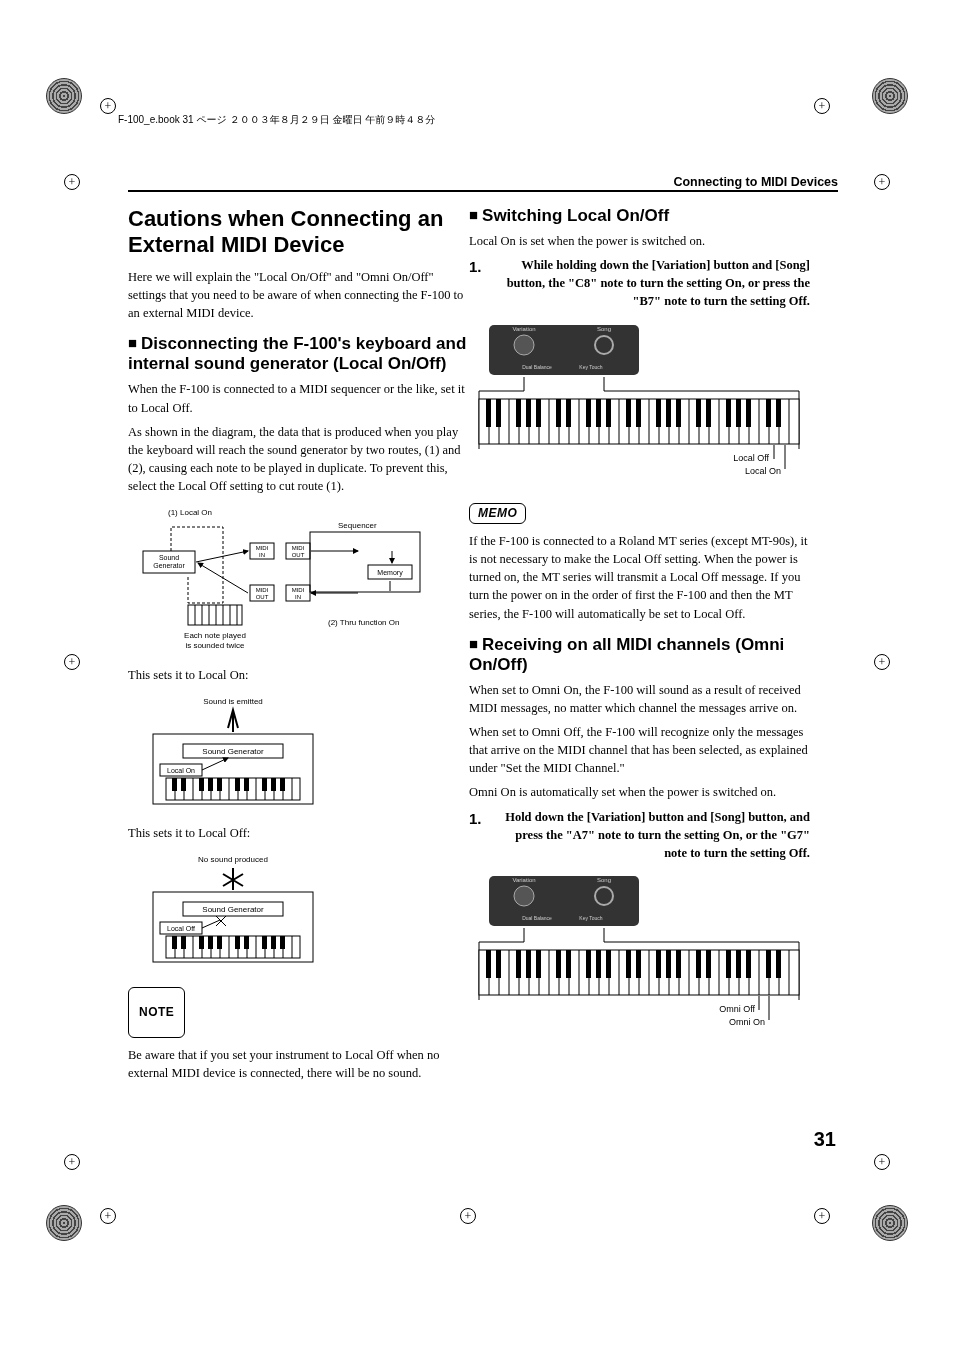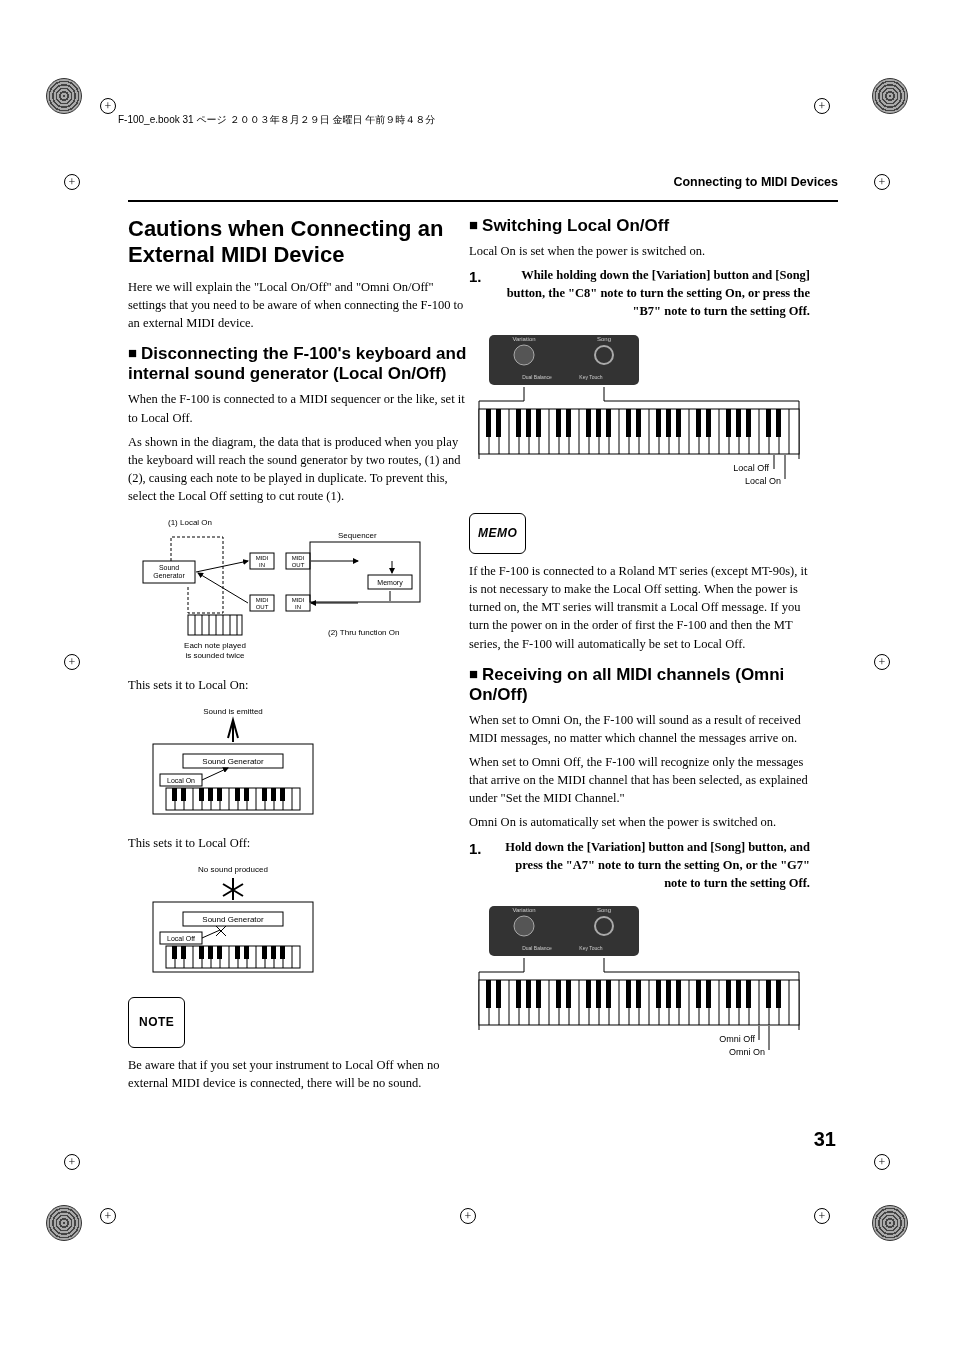--- a/index.html
+++ b/index.html
@@ -48,21 +48,21 @@
     left: 128px;
     top: 175px;
     width: 710px;
   }
   .section-header {
     font-family: Arial, sans-serif;
     font-size: 12.5px;
     font-weight: bold;
     text-align: right;
     border-bottom: 2px solid #000;
-    padding-bottom: 11px;
+    padding-bottom: 1px;
     margin-bottom: 14px;
   }
   .cols {
     display: flex;
   }
   .col {
     width: 341px;
     font-size: 12.5px;
     line-height: 1.45;
   }
@@ -92,21 +92,21 @@
     border-radius: 6px;
     font-family: Arial, sans-serif;
     font-weight: bold;
     font-size: 12px;
     padding: 16px 10px;
     margin: 6px 0 2px 0;
     letter-spacing: .5px;
   }
   .memo-badge {
     font-style: italic;
-    padding: 11px 8px;
+    padding: 1px 8px;
   }
   .step {
     display: flex;
     gap: 8px;
     margin: 6px 0;
   }
   .step .num {
     font-family: Arial, sans-serif;
     font-weight: bold;
     font-size: 15px;

